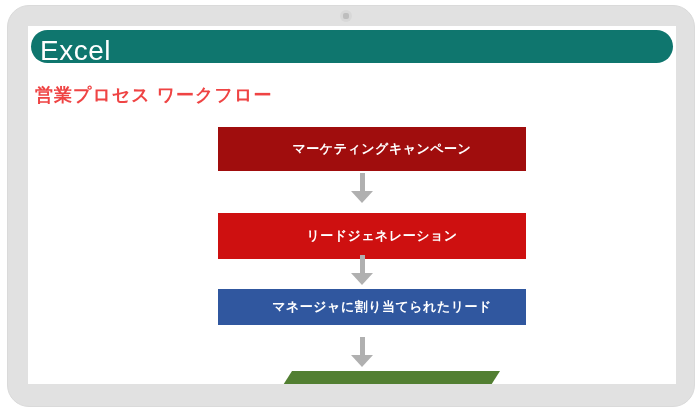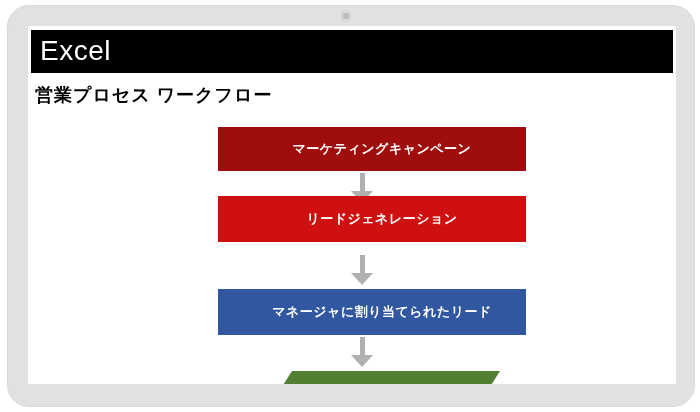--- a/index.html
+++ b/index.html
@@ -18,43 +18,44 @@
     border-radius:50%;background:#d8d8d8;
     display:flex;align-items:center;justify-content:center;
   }
   .camera-inner{width:6px;height:6px;border-radius:2px;background:#bdbdbd;}
   .screen{
     position:absolute;left:20px;top:20px;width:648px;height:358px;
     background:#ffffff;overflow:hidden;
   }
   
   .app-header{
-    position:absolute;left:3px;top:4px;width:642px;height:43px;
-    background:#000000;
+    position:absolute;left:3px;top:4px;width:642px;height:33px;
+    background:#0f766e;
+    border-radius:18px;
   }
   .app-header .app-name{
     color:#ffffff;font-size:28px;font-weight:300;
     padding:6px 0 0 9px;letter-spacing:0.5px;line-height:30px;
   }
   
   .page-title{
     position:absolute;left:7px;top:57px;width:500px;
-    color:#000000;font-size:18px;font-weight:bold;letter-spacing:1px;
+    color:#ef4444;font-size:18px;font-weight:bold;letter-spacing:1px;
   }
   
   .flow-node{
     position:absolute;left:190px;width:288px;
     display:flex;align-items:center;justify-content:center;
     color:#ffffff;font-size:13px;font-weight:bold;letter-spacing:0.5px;
     text-align:center;
     padding-left:20px;
   }
   .node-1{top:101px;height:44px;background:#a00d0d;}
-  .node-2{top:170px;height:46px;background:#ce1010;}
-  .node-3{top:263px;height:46px;background:#30579f;}
+  .node-2{top:187px;height:46px;background:#ce1010;}
+  .node-3{top:263px;height:36px;background:#30579f;}
   .node-4{
     top:345px;left:250px;width:202px;height:22px;background:#527f32;
     clip-path:polygon(14px 0, 100% 0, calc(100% - 14px) 100%, 0 100%);
   }
   .arrow{
     position:absolute;left:323px;width:22px;
     display:flex;flex-direction:column;align-items:center;
   }
   .arrow-1{top:147px;}
   .arrow-2{top:229px;}

